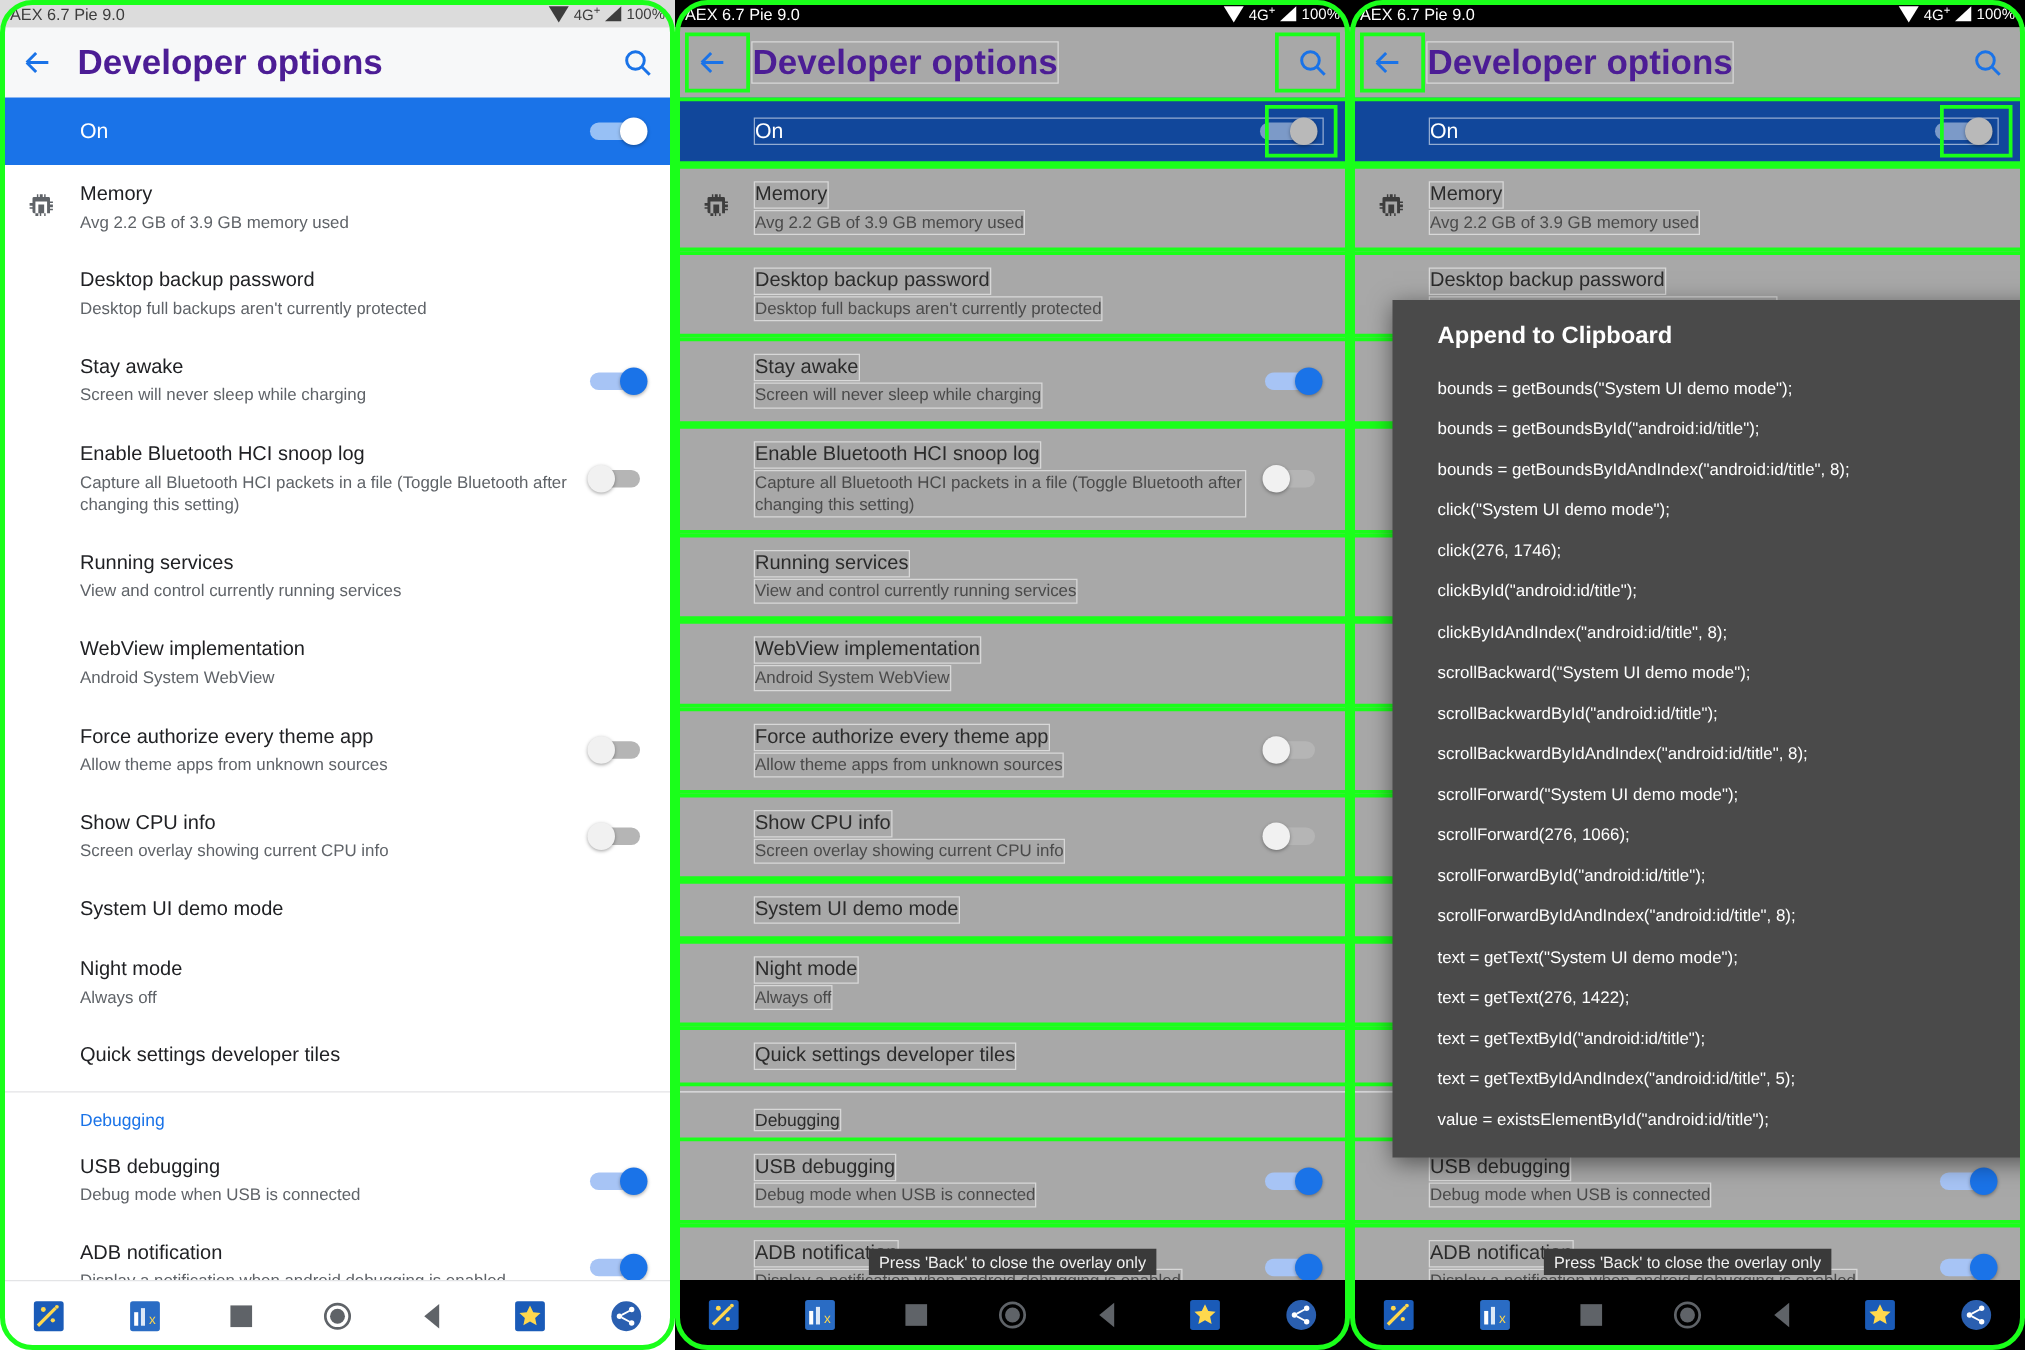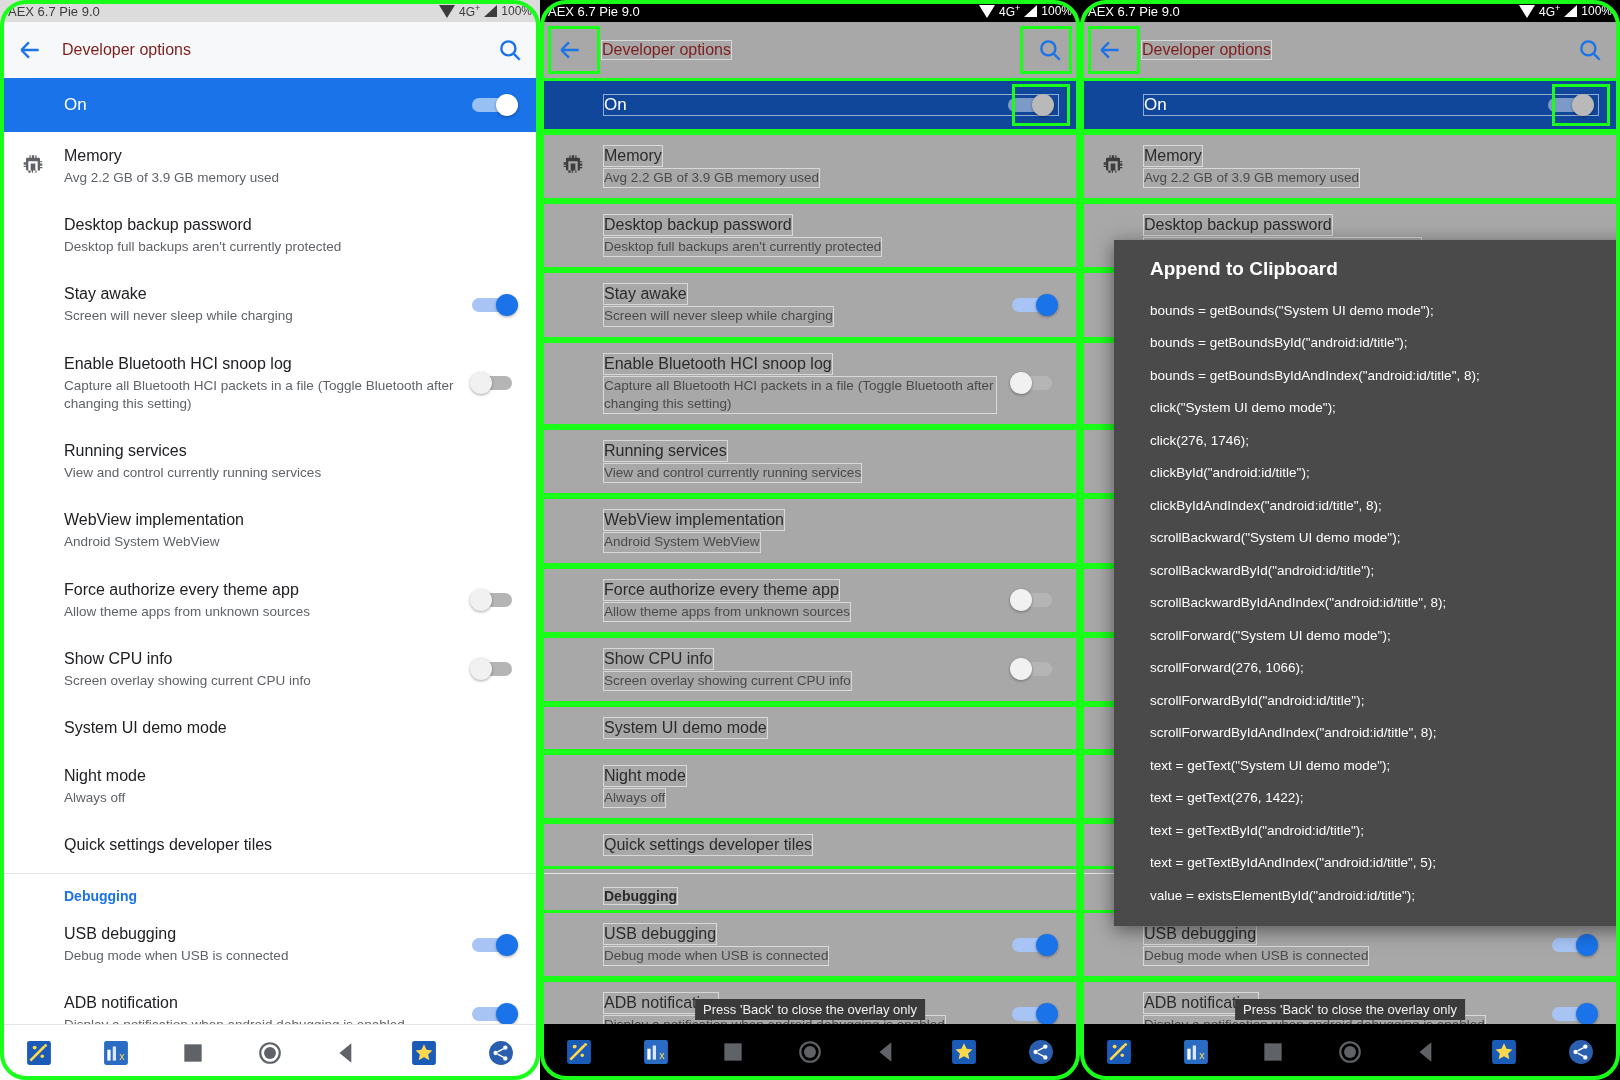--- a/index.html
+++ b/index.html
@@ -28,21 +28,21 @@
   .ic-sig  { width: 0; height: 0; border-left: 13px solid transparent; border-bottom: 12px solid currentColor; display:inline-block; }
   .sb-4g { font-size: 12px; }
   .sb-4g sup { font-size: 9px; }
 
   
   .appbar {
     height: 56px; display: flex; align-items: center; gap: 18px;
     padding: 0 16px; background: #f7f8f9; flex: none;
   }
   .appbar.dim { background: #a8a8a8; }
-  .appbar .title { font-size: 16px; font-weight: normal; color: #7f1d1d; }
+  .appbar .title { font-size: 28px; font-weight: bold; color: #4c1d95; }
   .icon-btn { width: 28px; height: 28px; display:flex; align-items:center; justify-content:center; color:#1a73e8; }
   .icon-btn svg { width: 26px; height: 26px; fill: none; stroke: currentColor; stroke-width: 2.2; }
   .spacer { flex: 1; }
 
   
   .master {
     height: 54px; background: #1a73e8; display: flex; align-items: center;
     padding: 0 22px 0 64px; color: #fff; font-size: 17px; flex: none;
   }
   .master.dim { background: #11479b; }
@@ -61,21 +61,21 @@
   .list.dim { background: #a8a8a8; }
   .row { display: flex; align-items: center; padding: 14px 22px 14px 16px; gap: 14px; min-height: 48px; }
   .row .lead { width: 34px; display:flex; align-items:center; justify-content:center; color:#5f6368; flex:none; }
   .row .lead svg { width: 28px; height: 28px; }
   .row .body { flex: 1; min-width: 0; }
   .row .t { font-size: 16px; color: #202124; line-height: 1.25; }
   .row .s { font-size: 13.5px; color: #5f6368; line-height: 1.35; margin-top: 3px; }
   .row.noicon { padding-left: 64px; }
   .row.withicon .body { margin-left: 0; }
   .divider { height: 1px; background: #e3e4e6; margin: 4px 0; }
-  .section-hdr { padding: 10px 22px 6px 64px; font-size: 14px; font-weight: bold; color: #1a73e8; }
+  .section-hdr { padding: 10px 22px 6px 64px; font-size: 14px; font-weight: normal; color: #1a73e8; }
 
   
   .dim .t, .dim .s, .dim .section-hdr { color: #2b2b2b; }
   .dim .s { color: #4a4a4a; }
   .dim .row .lead { color: #3d3d3d; }
 
   
   .gbox { position: absolute; border: 3px solid #1aff1a; pointer-events: none; }
   .tbox { outline: 1px solid rgba(255,255,255,.55); display:inline-block; }
 

